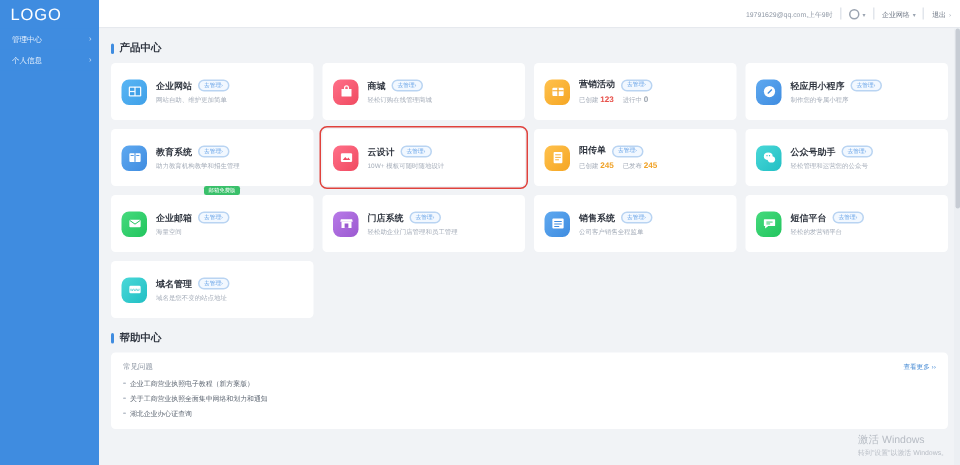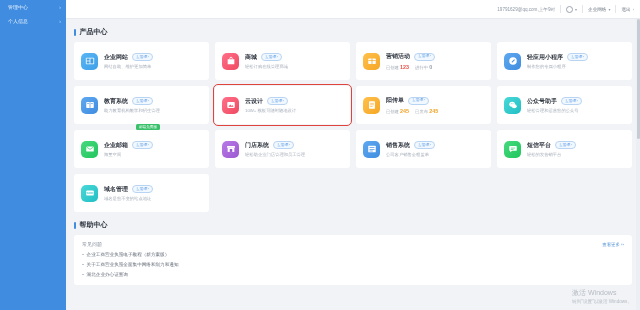--- a/index.html
+++ b/index.html
@@ -164,20 +164,21 @@
     position: absolute; top: 0; left: .5px;
     width: 3px; height: 120px; background: #c7ccd4; border-radius: 2px;
   }
 </style>
 </head>
 <body>
 
 <div id="app">
 
   <div class="sidebar">
+    <div class="logo">LOGO</div>
     <div class="side-item alt">
       <span>管理中心</span>
       <span class="arw">›</span>
     </div>
     <div class="side-item alt">
       <span>个人信息</span>
       <span class="arw">›</span>
     </div>
   </div>
 

